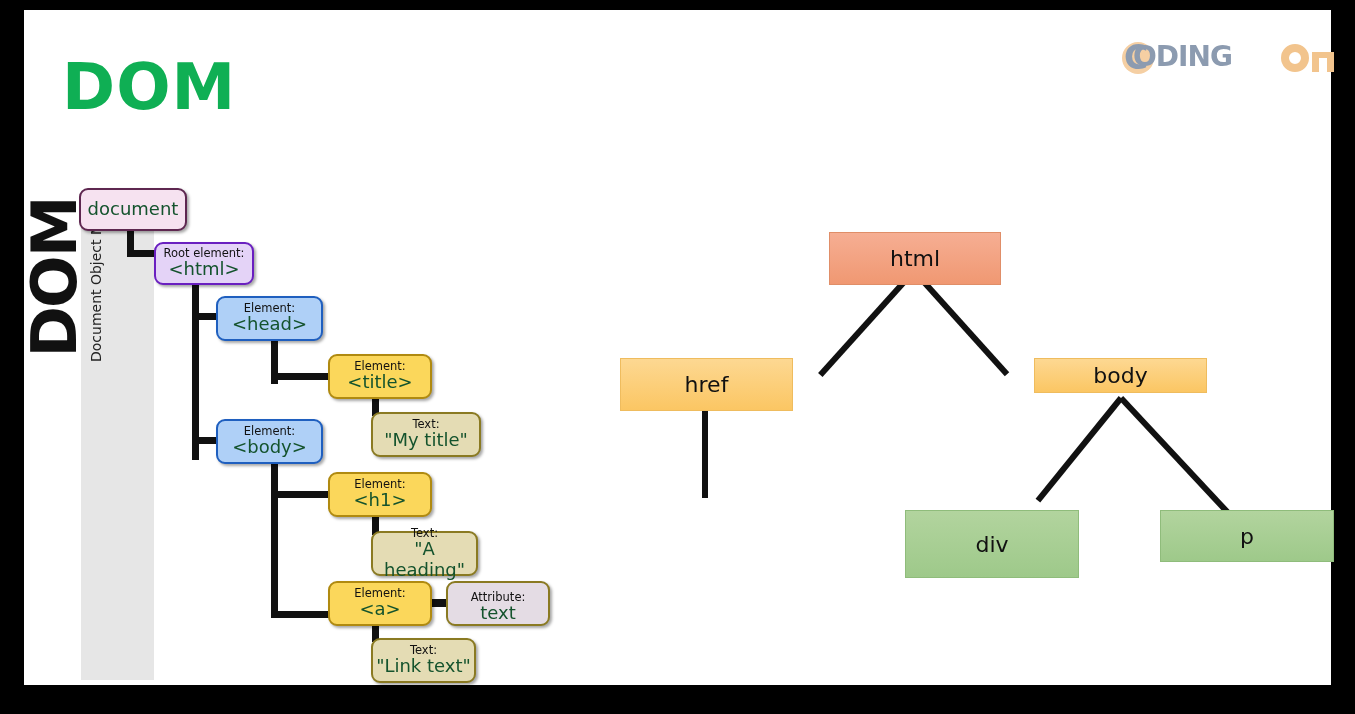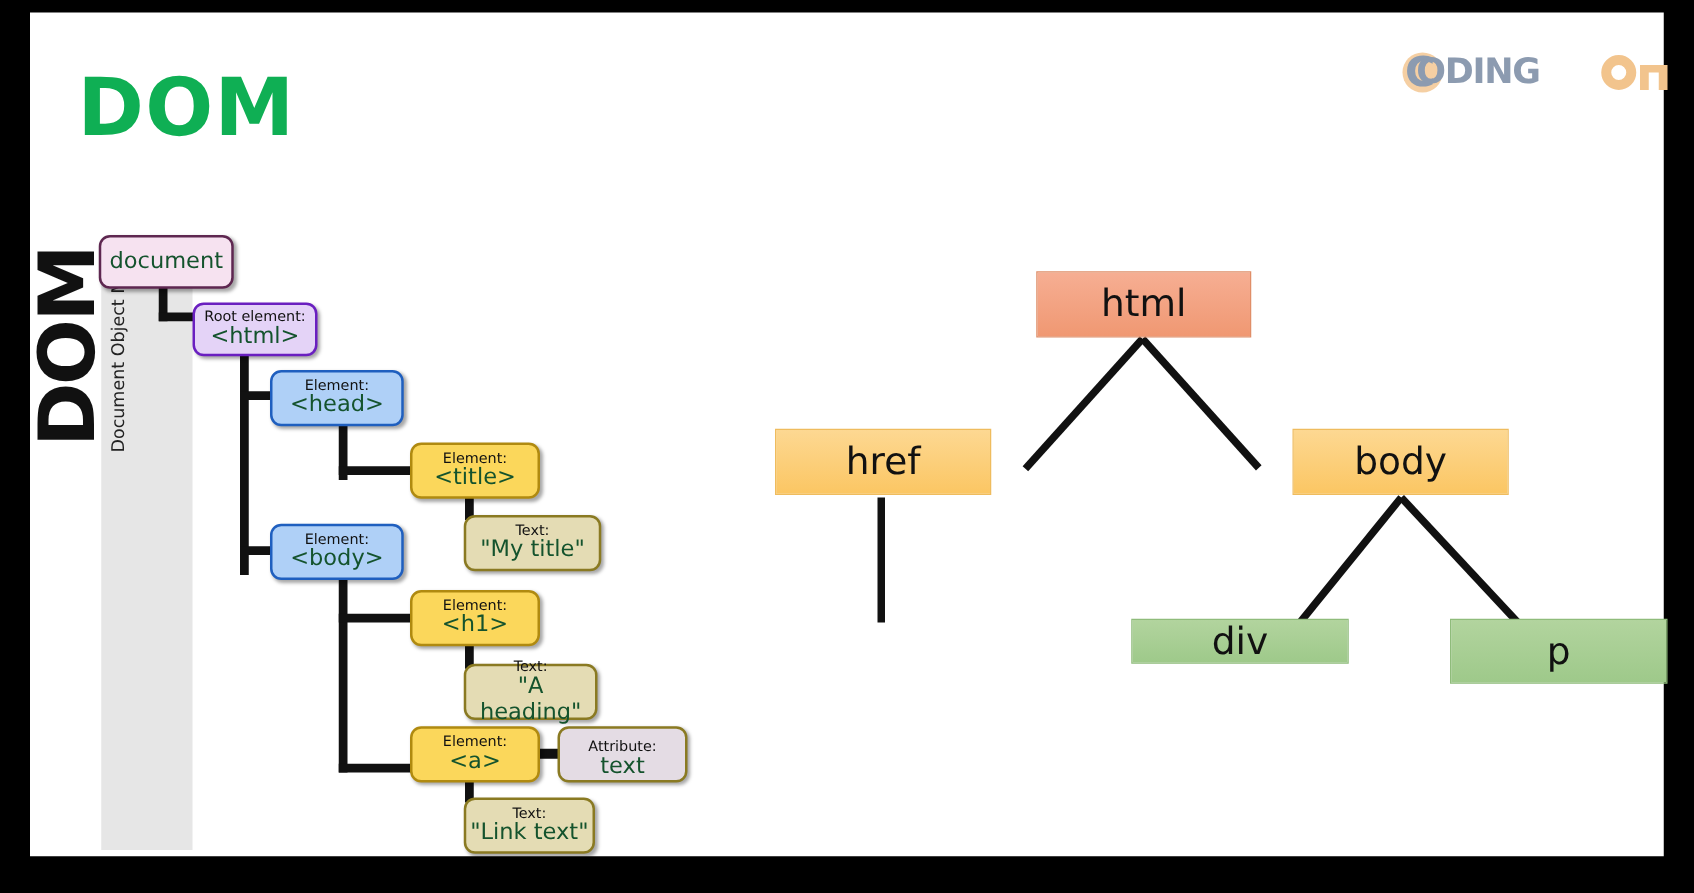--- a/index.html
+++ b/index.html
@@ -173,23 +173,24 @@
     width: 795px; height: 714px;
   }
   .rnode {
     position: absolute;
     box-sizing: border-box;
     border-width: 1px;
     border-style: solid;
     display: flex;
     align-items: center;
     justify-content: center;
-    font-size: 30px;
+    font-size: 22px;
     color: #111;
     z-index: 5;
+    margin-top: 15px;
   }
   .r-html { background: linear-gradient(180deg,#F6AE93 0%, #F09872 100%); border-color: #E08E68; }
   .r-mid  { background: linear-gradient(180deg,#FDD892 0%, #FBC663 100%); border-color: #EFBC5E; }
   .r-leaf { background: linear-gradient(180deg,#B2D49E 0%, #9EC98A 100%); border-color: #8FBC7B; }
 
   .redge {
     position: absolute;
     background: #111;
     transform-origin: left center;
     z-index: 1;
@@ -301,22 +302,22 @@
       <div class="redge" style="left:330px; top:258px; width:139px; height:6px; transform: rotate(48deg);"></div>
       <div class="redge" style="left:330px; top:258px; width:140px; height:6px; transform: rotate(132deg);"></div>
       <div class="redge" style="left:121px; top:385px; width:100px; height:6px; transform: rotate(90deg);"></div>
       <div class="redge" style="left:537px; top:385px; width:132px; height:6px; transform: rotate(129deg);"></div>
       <div class="redge" style="left:537px; top:385px; width:168px; height:6px; transform: rotate(47deg);"></div>
 
       <div class="rnode r-html" style="left:245px; top:207px; width:172px; height:53px;">html</div>
 
       <div class="rnode r-mid" style="left:36px; top:333px; width:173px; height:53px;">href</div>
 
-      <div class="rnode r-mid" style="left:450px; top:333px; width:173px; height:53px;">body</div>
-
-
-      <div class="rnode r-leaf" style="left:321px; top:485px; width:174px; height:36px;">div</div>
+      <div class="rnode r-mid" style="left:450px; top:333px; width:173px; height:35px;">body</div>
+
+
+      <div class="rnode r-leaf" style="left:321px; top:485px; width:174px; height:68px;">div</div>
 
       <div class="rnode r-leaf" style="left:576px; top:485px; width:174px; height:52px;">p</div>
     </div>
 
   </div>
 </div>
 
 </body></html>

